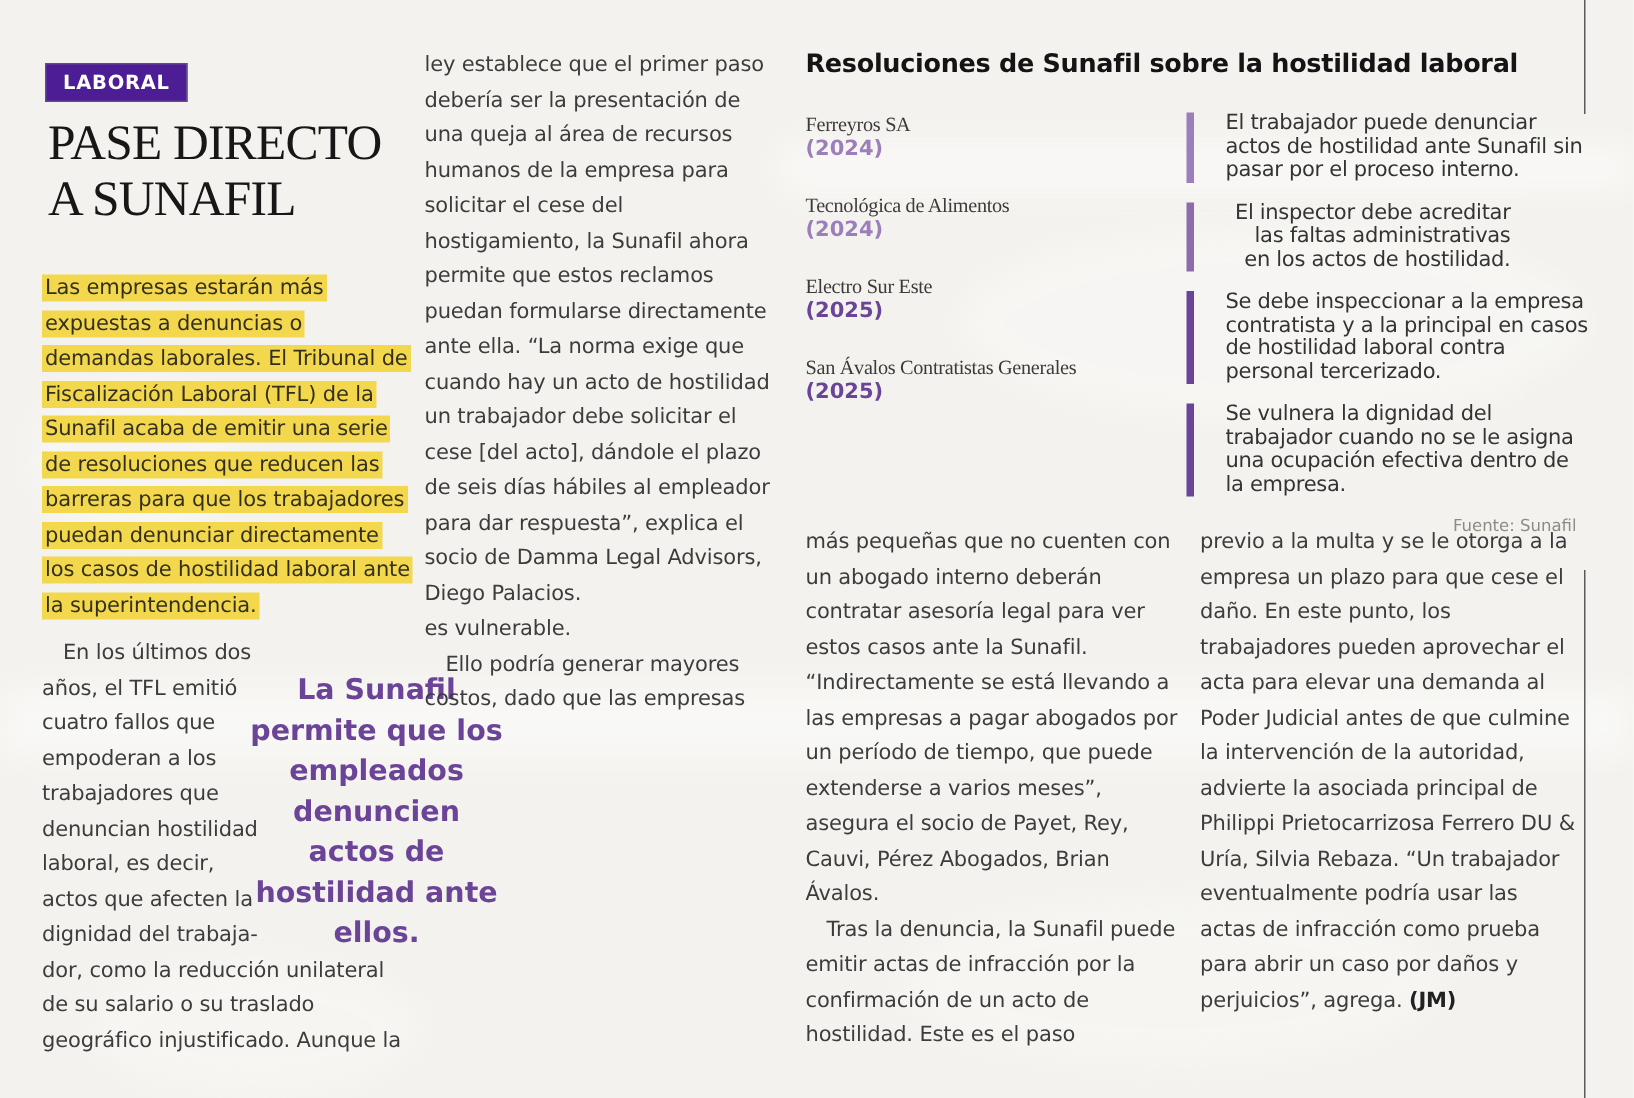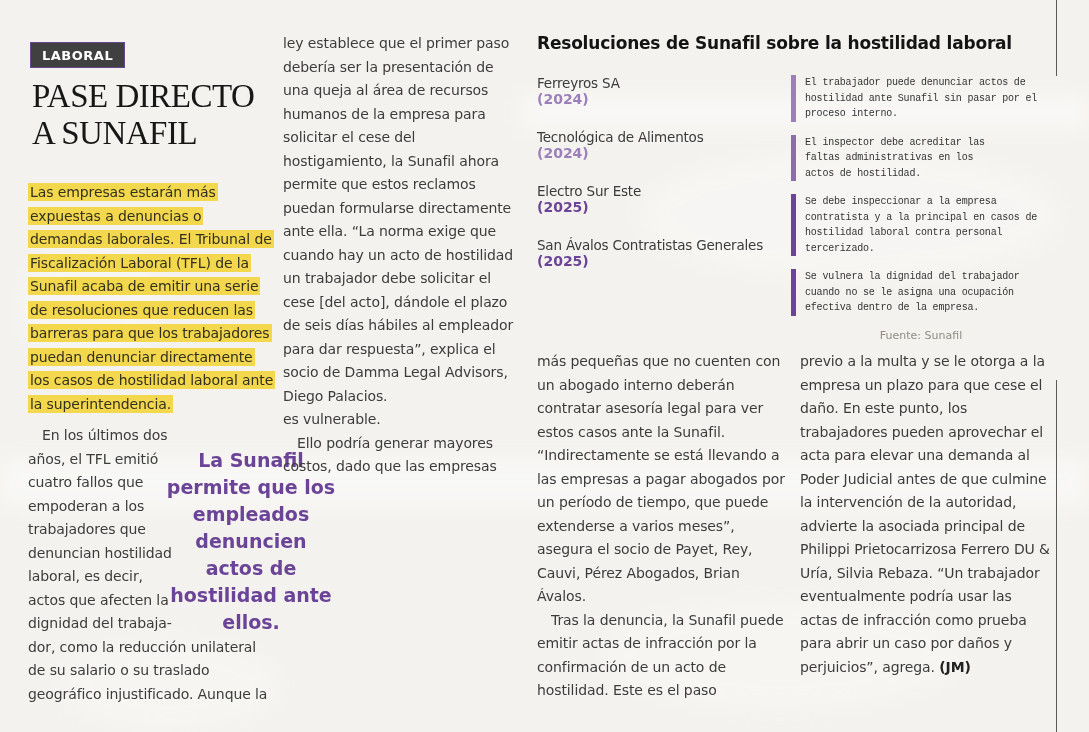--- a/index.html
+++ b/index.html
@@ -8,21 +8,21 @@
 
   
   .ghost{position:absolute;background:#ffffff;filter:blur(10px);pointer-events:none;}
   .band1{left:520px;top:95px;width:569px;height:34px;opacity:.45;}
   .band2{left:0;top:458px;width:1089px;height:48px;opacity:.45;}
   .blob1{left:640px;top:150px;width:420px;height:130px;border-radius:50%;opacity:.30;}
   .blob2{left:20px;top:250px;width:140px;height:110px;border-radius:50%;opacity:.30;}
   .blob3{left:600px;top:600px;width:360px;height:110px;border-radius:50%;opacity:.28;}
   .blob4{left:60px;top:640px;width:220px;height:90px;border-radius:50%;opacity:.28;}
 
-  .badge{position:absolute;left:30px;top:42px;background:#404040;border:1px solid #67478f;
+  .badge{position:absolute;left:30px;top:42px;background:#4c1d95;border:1px solid #67478f;
          color:#fff;font-weight:bold;font-size:13px;letter-spacing:.5px;padding:5px 11px 4px;}
   .headline{position:absolute;left:28px;top:74px;width:260px;margin:4px;
             font-family:"Liberation Serif","DejaVu Serif",serif;font-weight:400;
             font-size:33px;line-height:37px;color:#171717;letter-spacing:-.5px;}
   .headline span{display:block;}
 
   .bodytext{font-size:14px;line-height:23.5px;color:#3c3c3c;letter-spacing:-.1px;}
   .lead{position:absolute;left:28px;top:181px;width:246px;margin:0;}
   .hl{background:#f3d74d;color:#33301f;padding:1px 2px;
       -webkit-box-decoration-break:clone;box-decoration-break:clone;}
@@ -39,27 +39,27 @@
   .col2 .indent{margin:8px 0 0 100px;width:140px;}
   .col2 .tail{width:240px;}
   .col2 .pindent{text-indent:14px;}
 
   .infographic{position:absolute;left:537px;top:33px;width:514px;}
   .info-title{margin:0;font-size:17px;font-weight:bold;color:#141414;letter-spacing:-.2px;}
   .info-subtitle{margin:3px 0 0;font-size:13.5px;font-weight:bold;color:#2c2c2c;}
   .info-cols{display:flex;margin-top:22px;}
   .companies{width:254px;flex:none;}
   .company{margin-bottom:21px;}
-  .company-name{font-size:13.5px;color:#3b3b3b;letter-spacing:-.2px;white-space:nowrap;}
+  .company-name{font-size:13.5px;color:#3b3b3b;letter-spacing:-.2px;white-space:nowrap;font-family:Liberation Serif, serif;}
   .company-year{font-size:14px;font-weight:bold;line-height:17px;}
   .resolutions{width:260px;flex:none;}
-  .resolution{border-left:5px solid #6b4497;padding-left:9px;margin-bottom:13px;
-              font-size:10px;line-height:15.5px;color:#333;letter-spacing:-.2px;font-family:Liberation Mono, monospace;}
-  .res-w1{width:241px;} .res-w2{width:190px;} .res-w3{width:246px;} .res-w4{width:243px;}
-  .source{font-size:11px;color:#8f8b84;text-align:center;margin-top:2px;}
+  .resolution{border-left:5px solid #6b4497;padding-left:21px;margin-bottom:13px;
+              font-size:14px;line-height:15.5px;color:#333;letter-spacing:-.2px;}
+  .res-w1{width:241px;} .res-w2{width:190px;text-align:right;} .res-w3{width:246px;} .res-w4{width:243px;}
+  .source{font-size:11px;color:#8f8b84;text-align:right;margin-top:2px;}
 
   .col3{position:absolute;left:537px;top:350px;width:248px;}
   .col4{position:absolute;left:800px;top:350px;width:252px;}
   .col3 p,.col4 p{margin:0;}
   .pind{text-indent:14px;}
   .byline{font-weight:bold;color:#222;}
 
   .vrule{position:absolute;width:1px;background:#5a5a5a;}
   .vrule-top{left:1056px;top:0;height:76px;}
   .vrule-bottom{left:1056px;top:380px;height:352px;}

